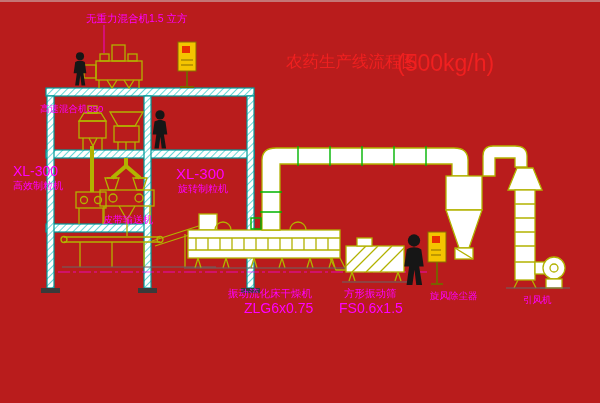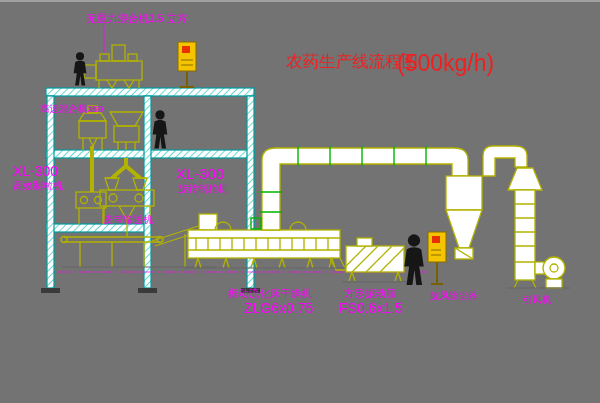--- a/index.html
+++ b/index.html
@@ -1,16 +1,16 @@
 <!DOCTYPE html>
 <html><head>
 <meta charset="utf-8">
 <style>
   html,body{margin:0;padding:0;background:#ffffff;}
-  .stage{position:relative;width:600px;height:403px;background:#737373;overflow:hidden;
+  .stage{position:relative;width:600px;height:403px;background:#b91c1c;overflow:hidden;
          font-family:"Liberation Sans",sans-serif;}
   svg{display:block;}
   svg text{font-family:"Liberation Sans","DejaVu Sans",sans-serif;}
   .struct{fill:url(#hatch);stroke:#009c9c;stroke-width:1.2;}
   .foot{fill:#3a3a3a;stroke:none;}
   .eq{fill:none;stroke:#b2b200;stroke-width:1.3;}
   .eqw{fill:#ffffff;stroke:#b2b200;stroke-width:1.3;}
   .thick{fill:none;stroke:#b2b200;stroke-width:4;}
   .grn{fill:none;stroke:#00b400;stroke-width:1.4;}
   .base{stroke:#666666;stroke-width:1;fill:none;}

